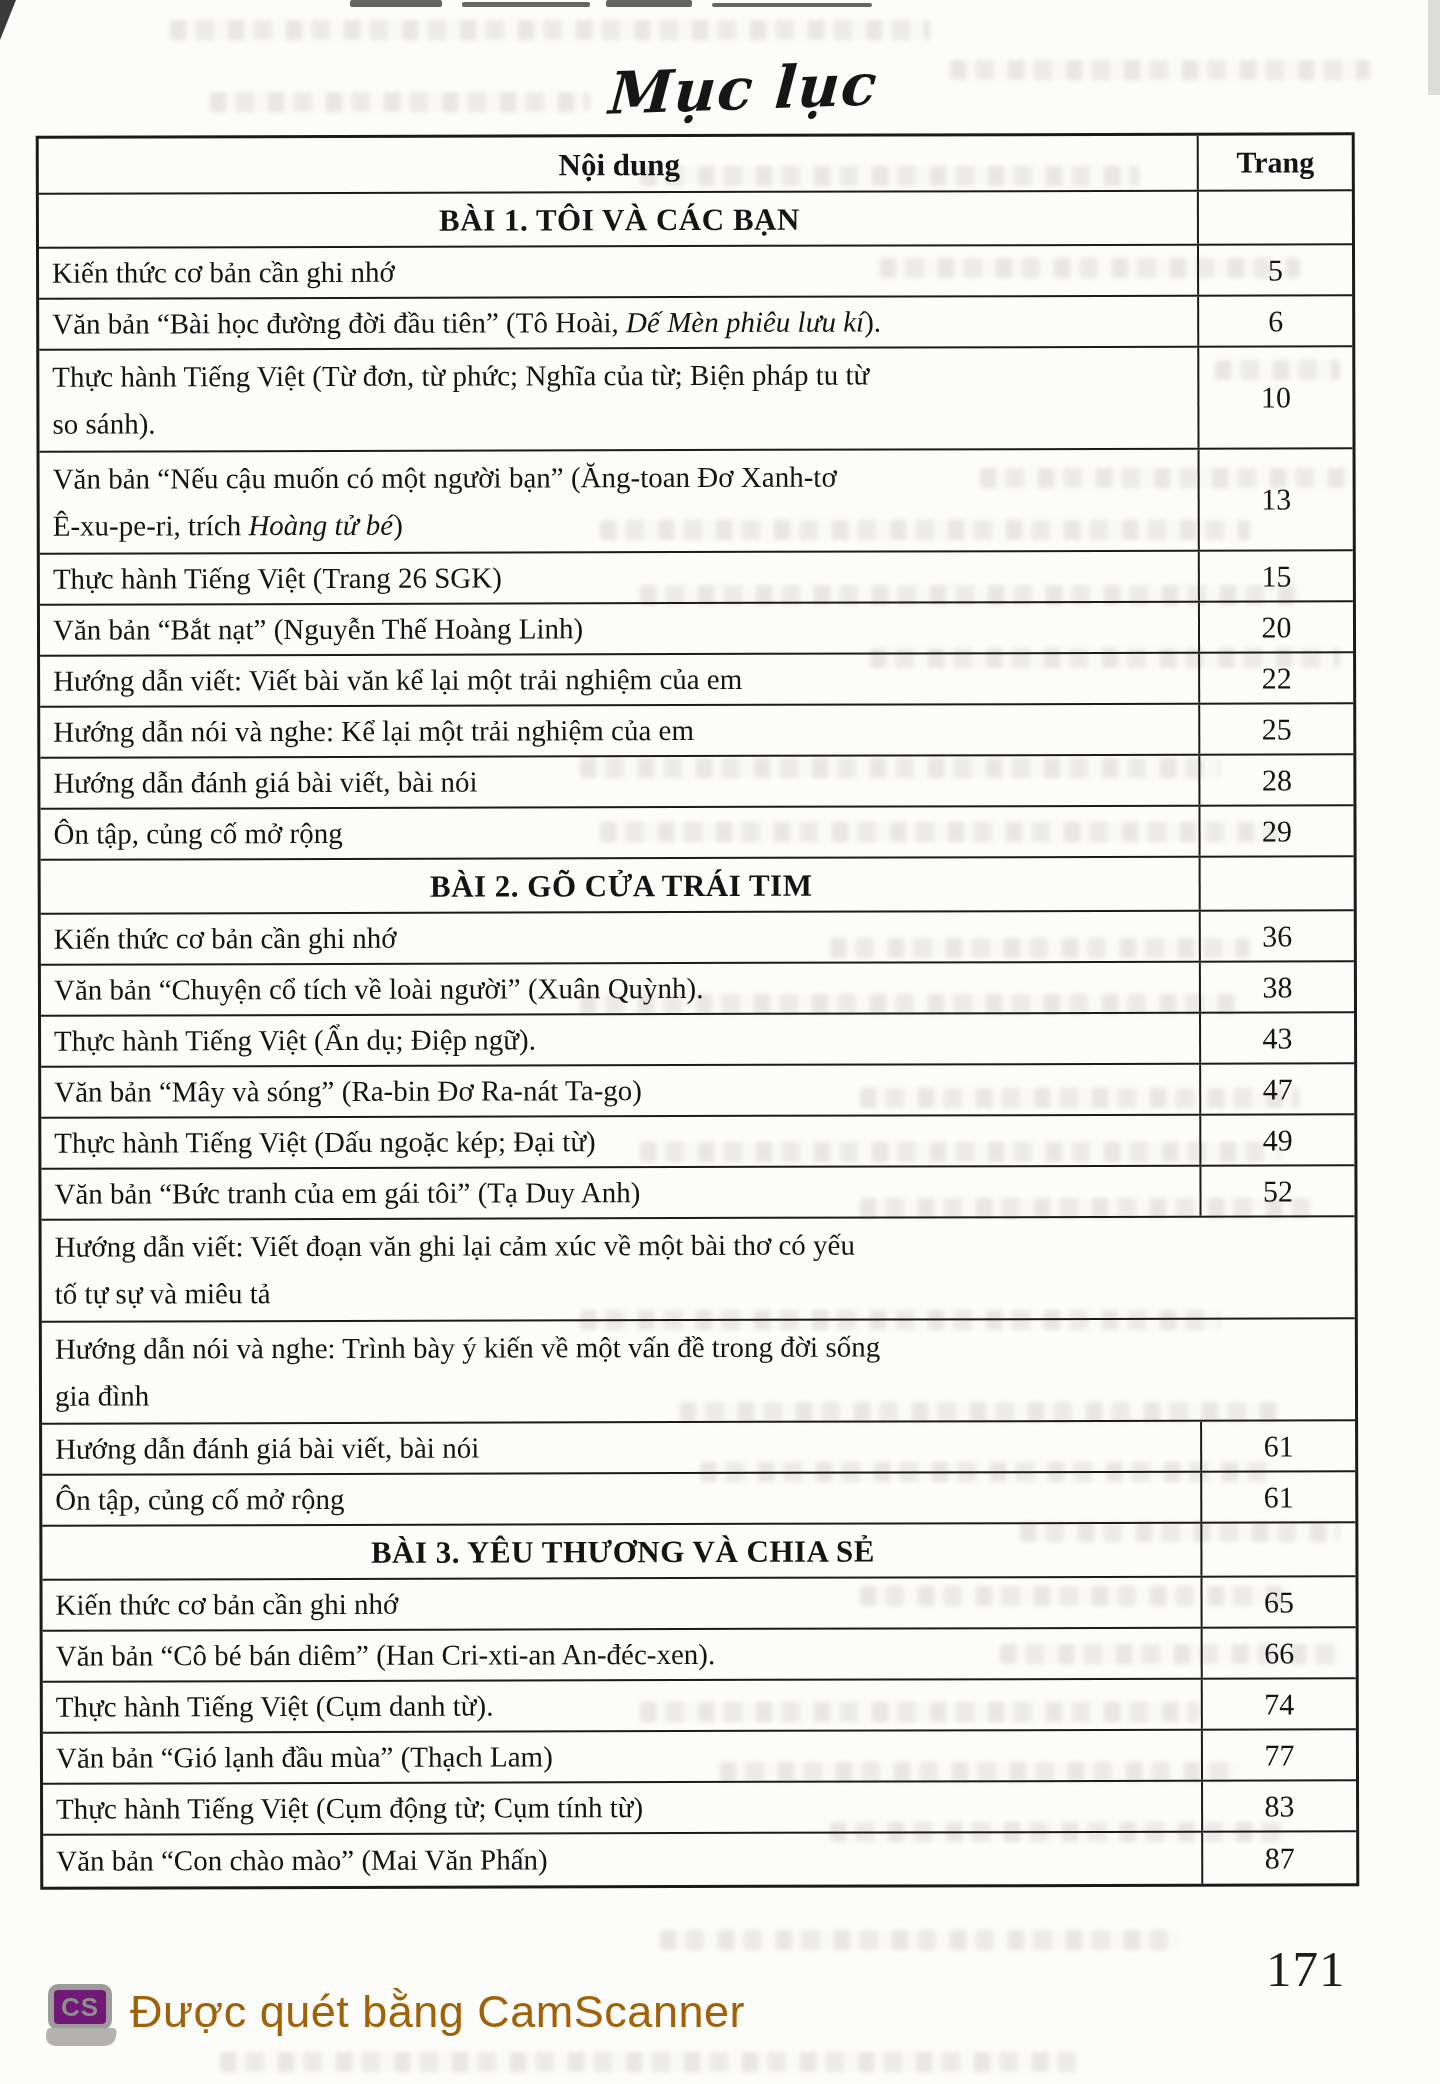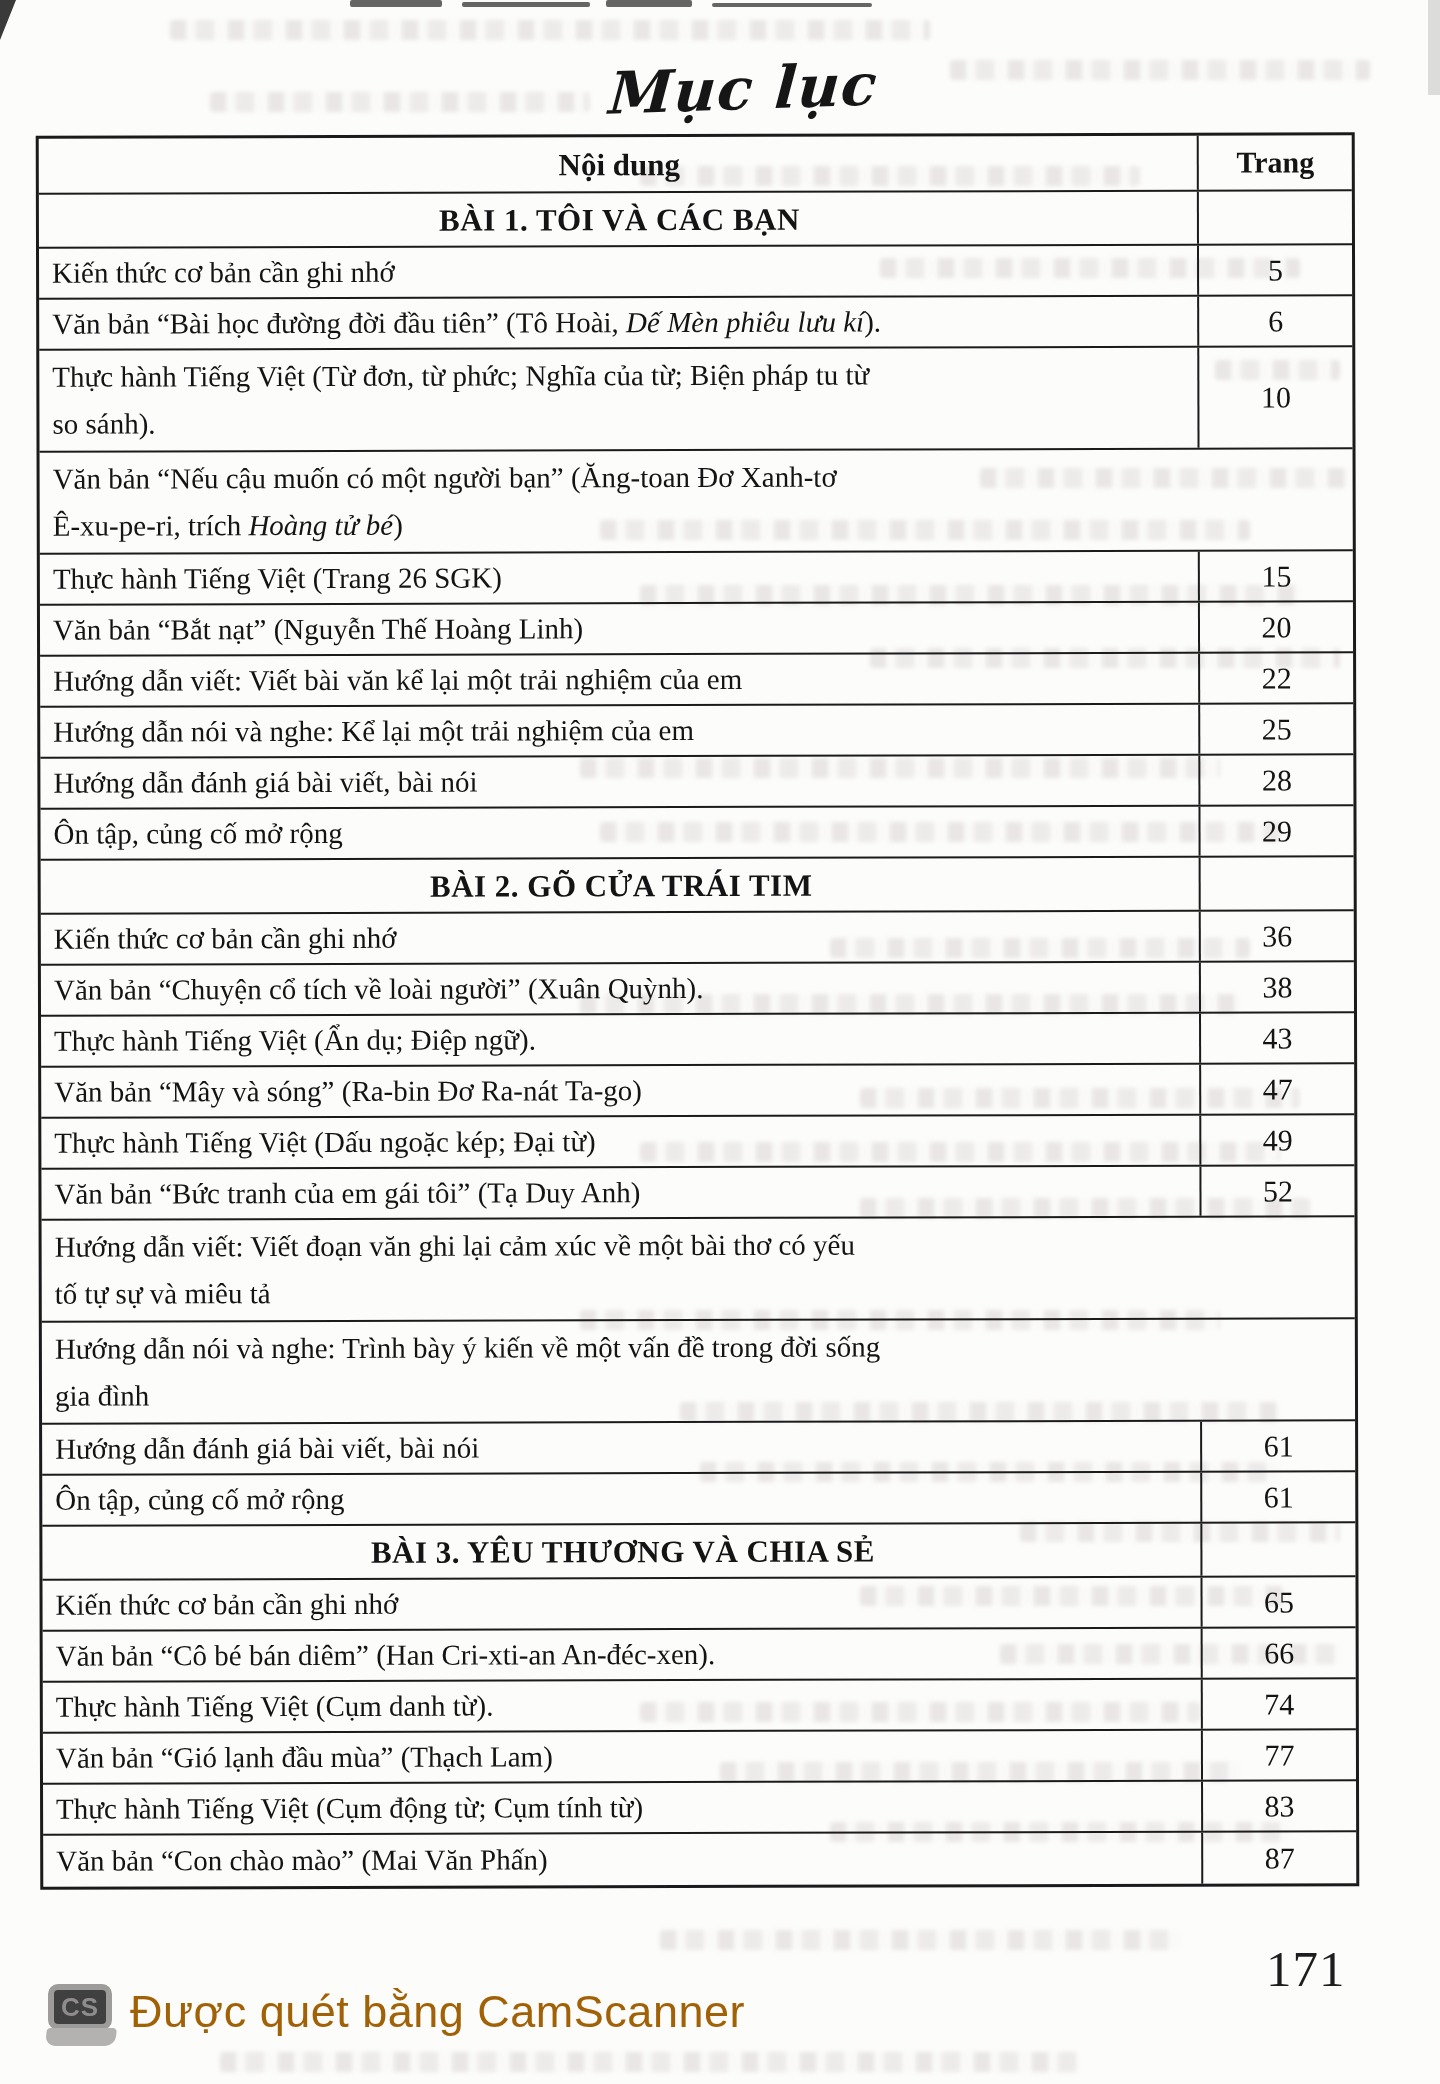--- a/index.html
+++ b/index.html
@@ -72,21 +72,21 @@
 
   
   .page-number{
     position:absolute; left:1266px; top:1940px;
     font-size:51px; letter-spacing:1px; color:#1d1d1d;
   }
   .watermark{ position:absolute; left:46px; top:1982px; width:900px; height:70px; }
   .cs-icon{ position:absolute; left:0; top:2px; width:70px; height:64px; }
   .cs-top{
     position:absolute; left:2px; top:0; width:64px; height:46px;
-    border:6px solid #9e9b9b; border-radius:10px; background:#404040;
+    border:6px solid #9e9b9b; border-radius:10px; background:#701a75;
     display:flex; align-items:center; justify-content:center;
     font-family:"Liberation Sans", sans-serif; font-weight:700;
     font-size:26px; color:#8f8c8c; letter-spacing:1px;
   }
   .cs-bottom{
     position:absolute; left:0; top:44px; width:70px; height:18px;
     background:#b4b1b1; border-radius:4px 4px 10px 10px;
     transform:skewX(-6deg);
   }
   .wm-text{
@@ -161,20 +161,21 @@
       <div class="trow tall">
         <div class="cell-content">
           <span><span>Thực hành Tiếng Việt (Từ đơn, từ phức; Nghĩa của từ; Biện pháp tu từ</span><br><span>so sánh).</span></span>
         </div>
         <div class="cell-page">10</div>
       </div>
       <div class="trow tall">
         <div class="cell-content">
           <span><span>Văn bản “Nếu cậu muốn có một người bạn” (Ăng-toan Đơ Xanh-tơ</span><br><span>Ê-xu-pe-ri, trích </span><span class="it">Hoàng tử bé</span><span>)</span></span>
         </div>
+        <div class="cell-page">13</div>
       </div>
       <div class="trow">
         <div class="cell-content">
           <span><span>Thực hành Tiếng Việt (Trang 26 SGK)</span></span>
         </div>
         <div class="cell-page">15</div>
       </div>
       <div class="trow">
         <div class="cell-content">
           <span><span>Văn bản “Bắt nạt” (Nguyễn Thế Hoàng Linh)</span></span>

